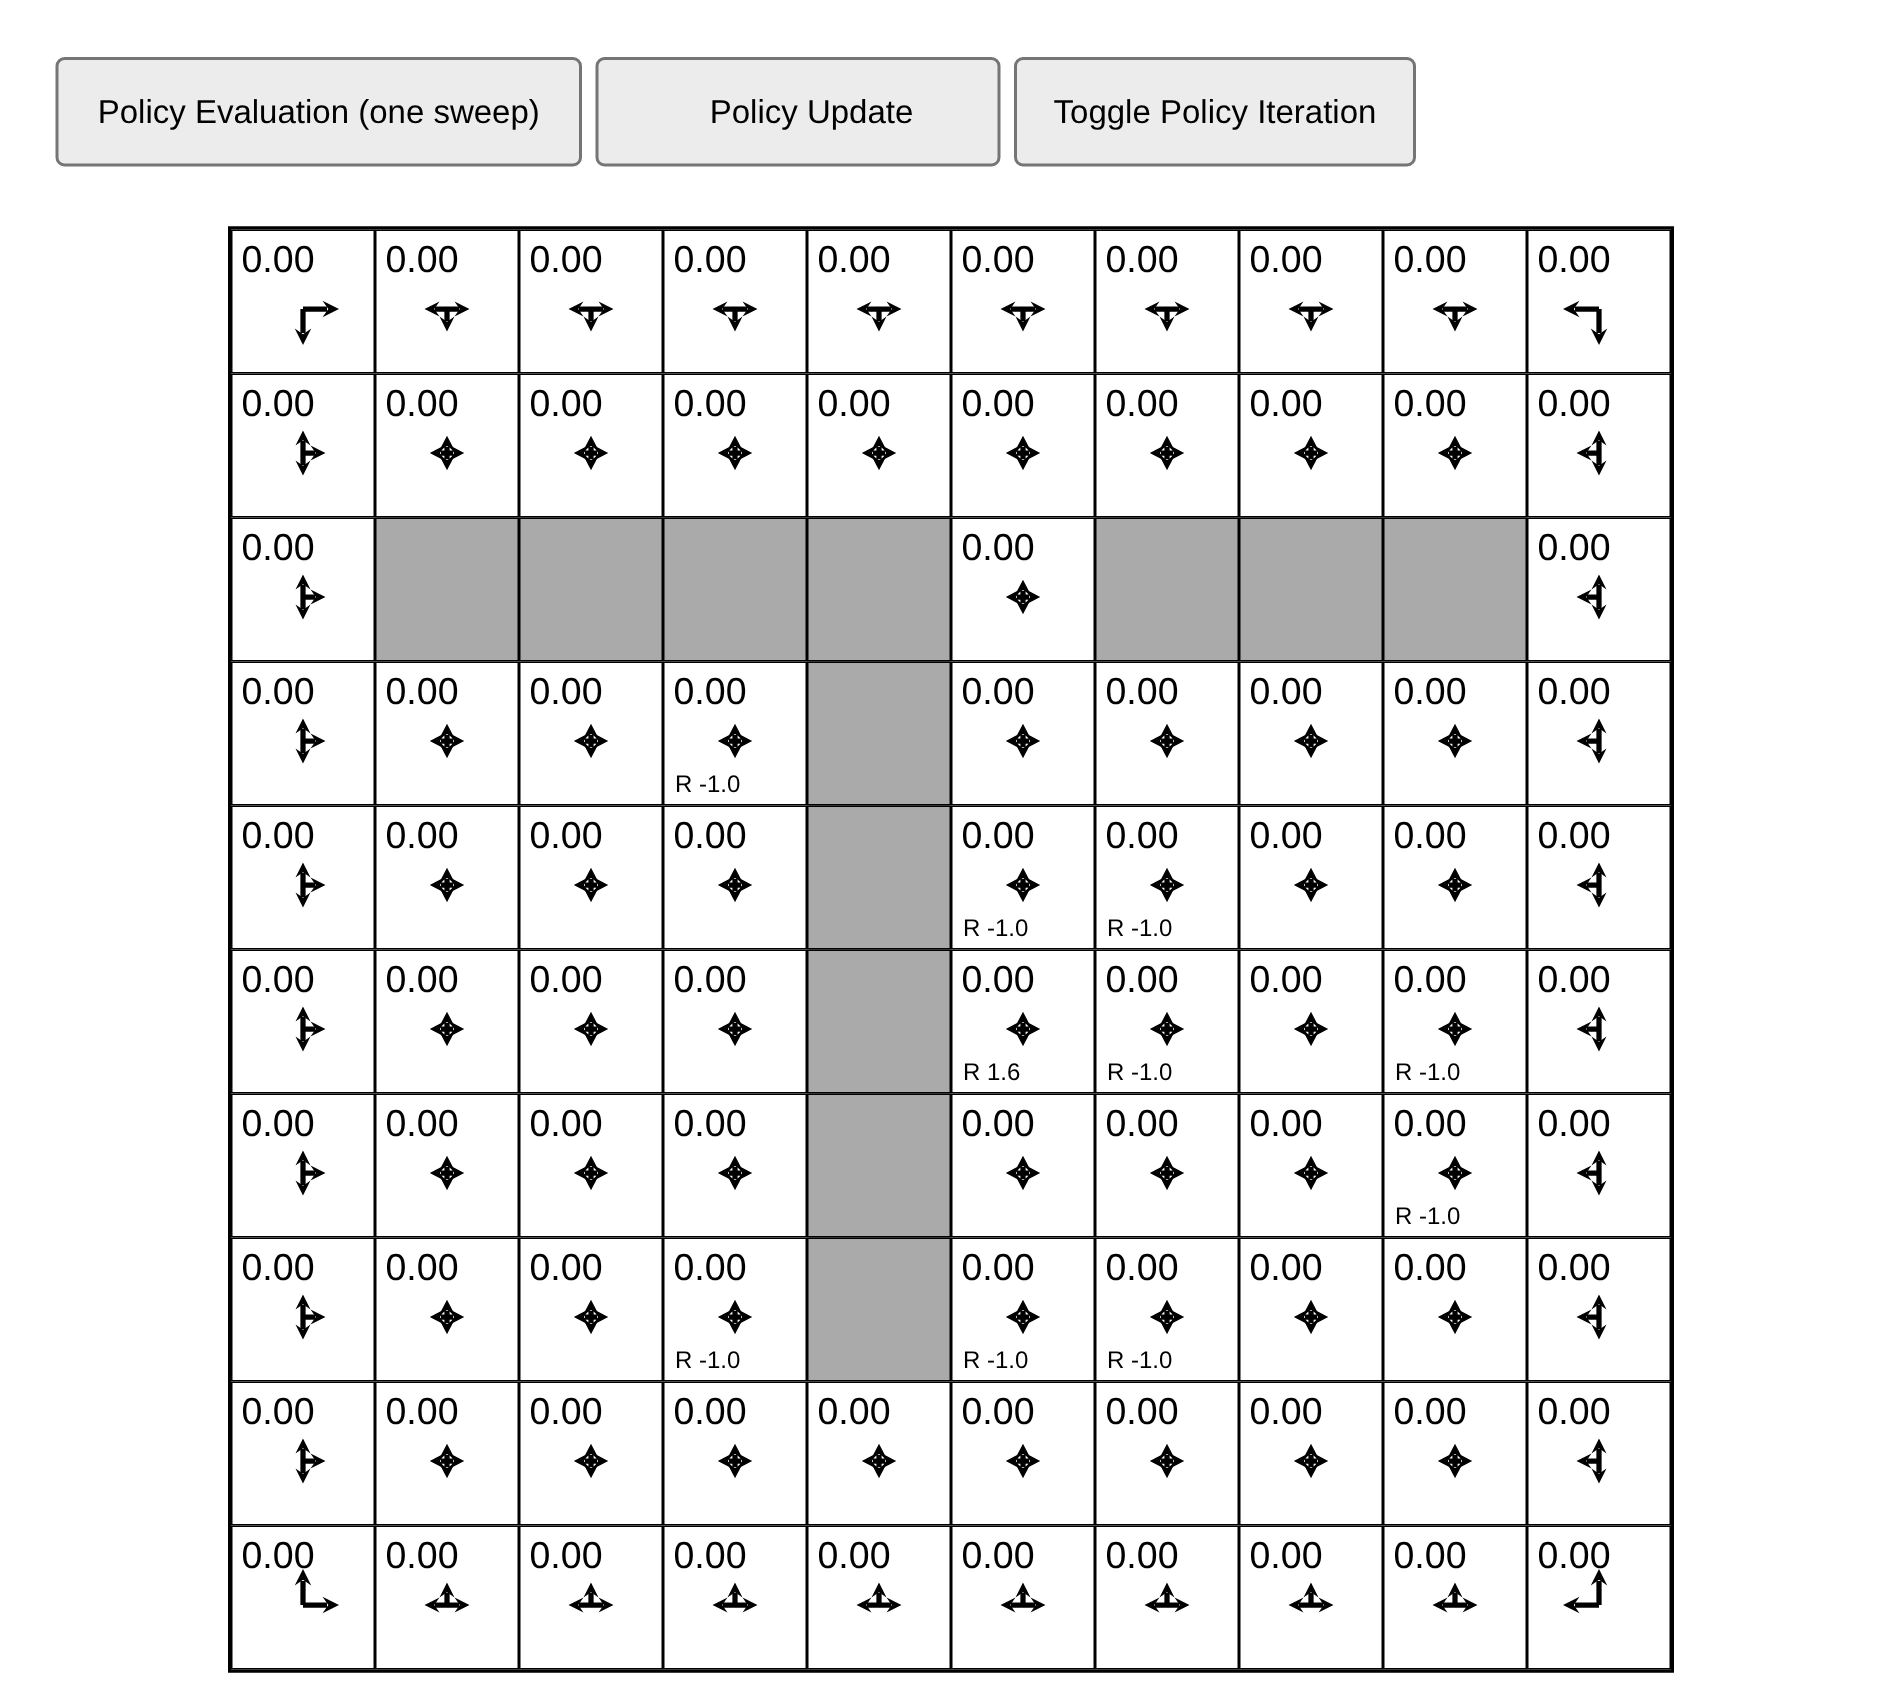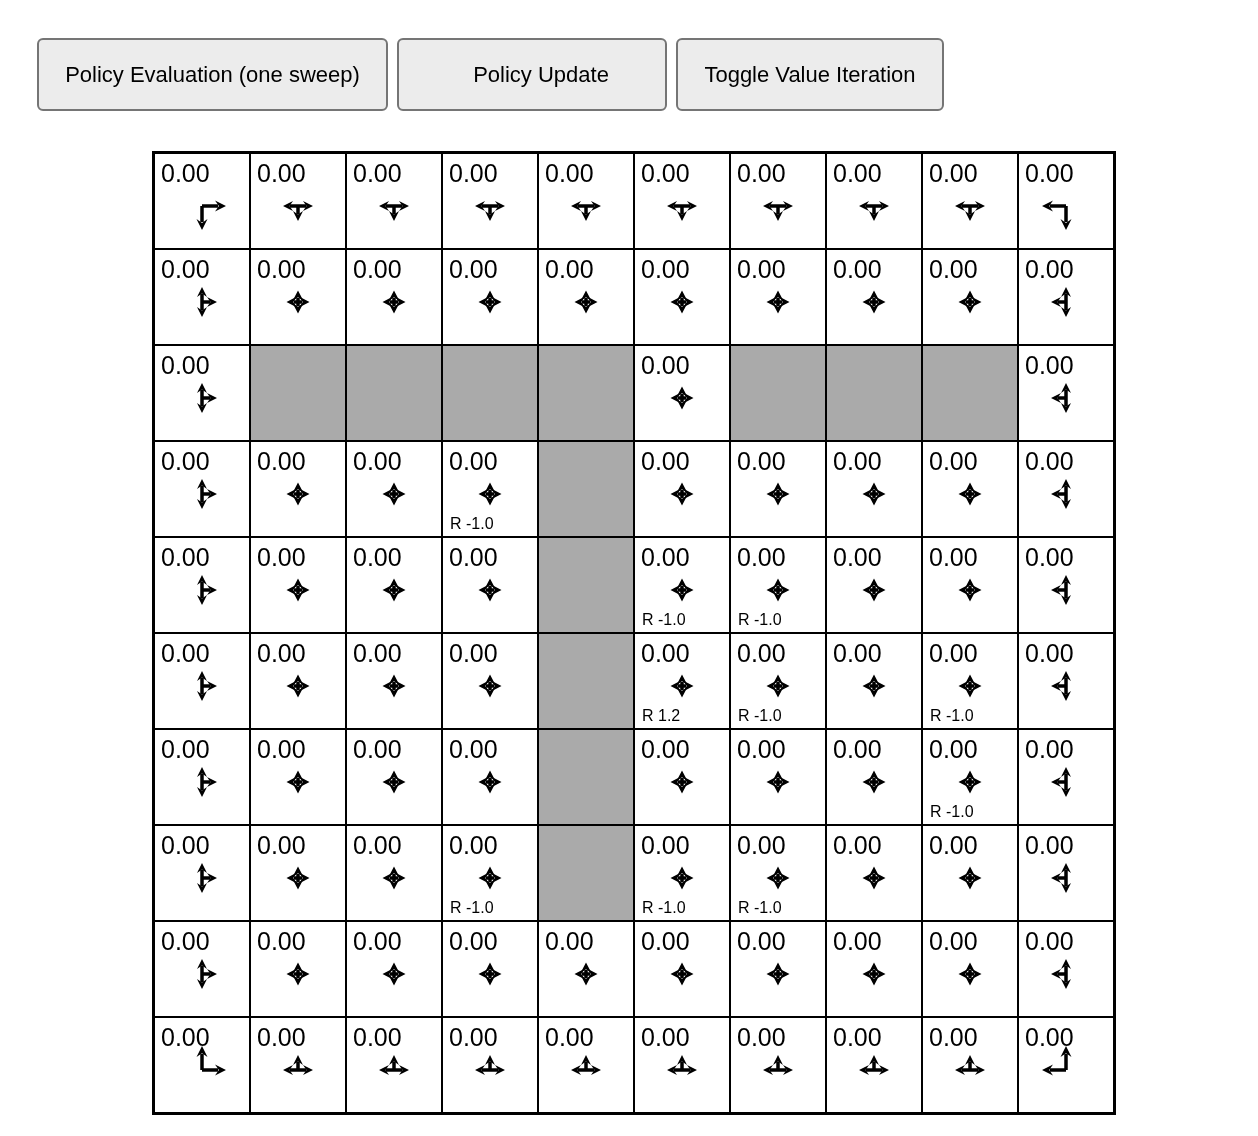--- a/index.html
+++ b/index.html
@@ -84,21 +84,21 @@
   }
 </style>
 </head>
 <body>
 
 <div class="stage">
 
   <div class="toolbar">
     <button class="btn b0">Policy Evaluation (one sweep)</button>
     <button class="btn b1">Policy Update</button>
-    <button class="btn b2">Toggle Value Iteration</button>
+    <button class="btn b2">Toggle Policy Iteration</button>
   </div>
 
   <div class="gridworld">
       <div class="cell" style="background: rgb(255, 255, 255);">
         <div class="val">0.00</div>
         <svg viewBox="0 0 94 94" class="arrows">
           <line x1="47" y1="52" x2="63" y2="52" stroke="#000000" stroke-width="3.5"></line>
           <polygon points="71,52 60,57.5 63.9,52 60,46.5" fill="#000000"></polygon>
           <line x1="47" y1="52" x2="47" y2="68" stroke="#000000" stroke-width="3.5"></line>
           <polygon points="47,76 41.5,65 47,68.9 52.5,65" fill="#000000"></polygon>
@@ -656,21 +656,21 @@
         <svg viewBox="0 0 94 94" class="arrows">
           <line x1="47" y1="52" x2="47" y2="48" stroke="#000000" stroke-width="3.5"></line>
           <polygon points="47,40.5 52.5,51 47,47.3 41.5,51" fill="#000000"></polygon>
           <line x1="47" y1="52" x2="47" y2="56" stroke="#000000" stroke-width="3.5"></line>
           <polygon points="47,63.5 41.5,53 47,56.7 52.5,53" fill="#000000"></polygon>
           <line x1="47" y1="52" x2="43" y2="52" stroke="#000000" stroke-width="3.5"></line>
           <polygon points="35.5,52 46,46.5 42.3,52 46,57.5" fill="#000000"></polygon>
           <line x1="47" y1="52" x2="51" y2="52" stroke="#000000" stroke-width="3.5"></line>
           <polygon points="58.5,52 48,57.5 51.7,52 48,46.5" fill="#000000"></polygon>
         </svg>
-        <div class="reward">R 1.2</div>
+        <div class="reward">R 1.6</div>
       </div>
       <div class="cell" style="background: rgb(255, 255, 255);">
         <div class="val">0.00</div>
         <svg viewBox="0 0 94 94" class="arrows">
           <line x1="47" y1="52" x2="47" y2="48" stroke="#000000" stroke-width="3.5"></line>
           <polygon points="47,40.5 52.5,51 47,47.3 41.5,51" fill="#000000"></polygon>
           <line x1="47" y1="52" x2="47" y2="56" stroke="#000000" stroke-width="3.5"></line>
           <polygon points="47,63.5 41.5,53 47,56.7 52.5,53" fill="#000000"></polygon>
           <line x1="47" y1="52" x2="43" y2="52" stroke="#000000" stroke-width="3.5"></line>
           <polygon points="35.5,52 46,46.5 42.3,52 46,57.5" fill="#000000"></polygon>

